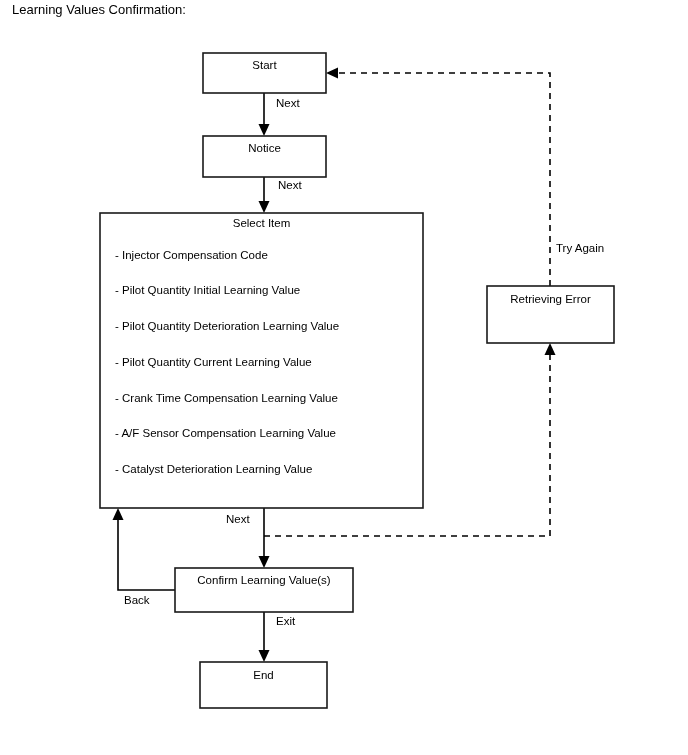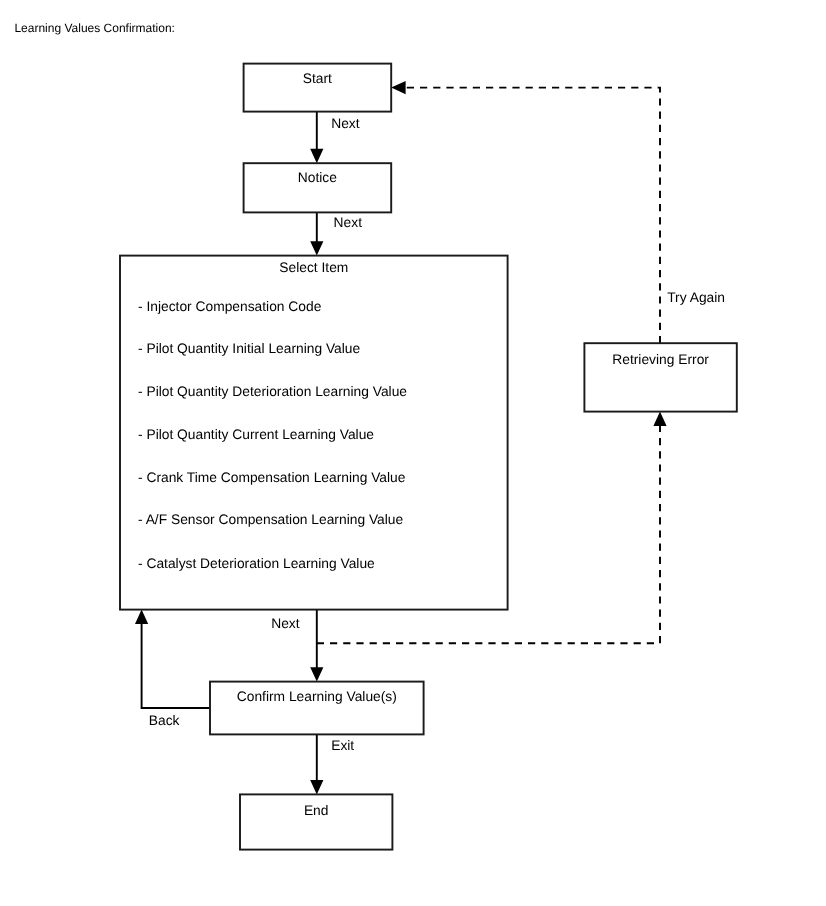--- a/index.html
+++ b/index.html
@@ -11,22 +11,22 @@
     width: 688px;
     height: 755px;
     position: relative;
     font-family: "Liberation Sans", sans-serif;
     color: #000000;
     overflow: hidden;
   }
   #page-title {
     position: absolute;
     left: 12px;
-    top: 18px;
-    font-size: 10px;
+    top: 3px;
+    font-size: 13px;
     line-height: 14px;
     white-space: nowrap;
   }
   #flow-canvas {
     position: absolute;
     left: 0;
     top: 0;
     width: 688px;
     height: 755px;
   }

